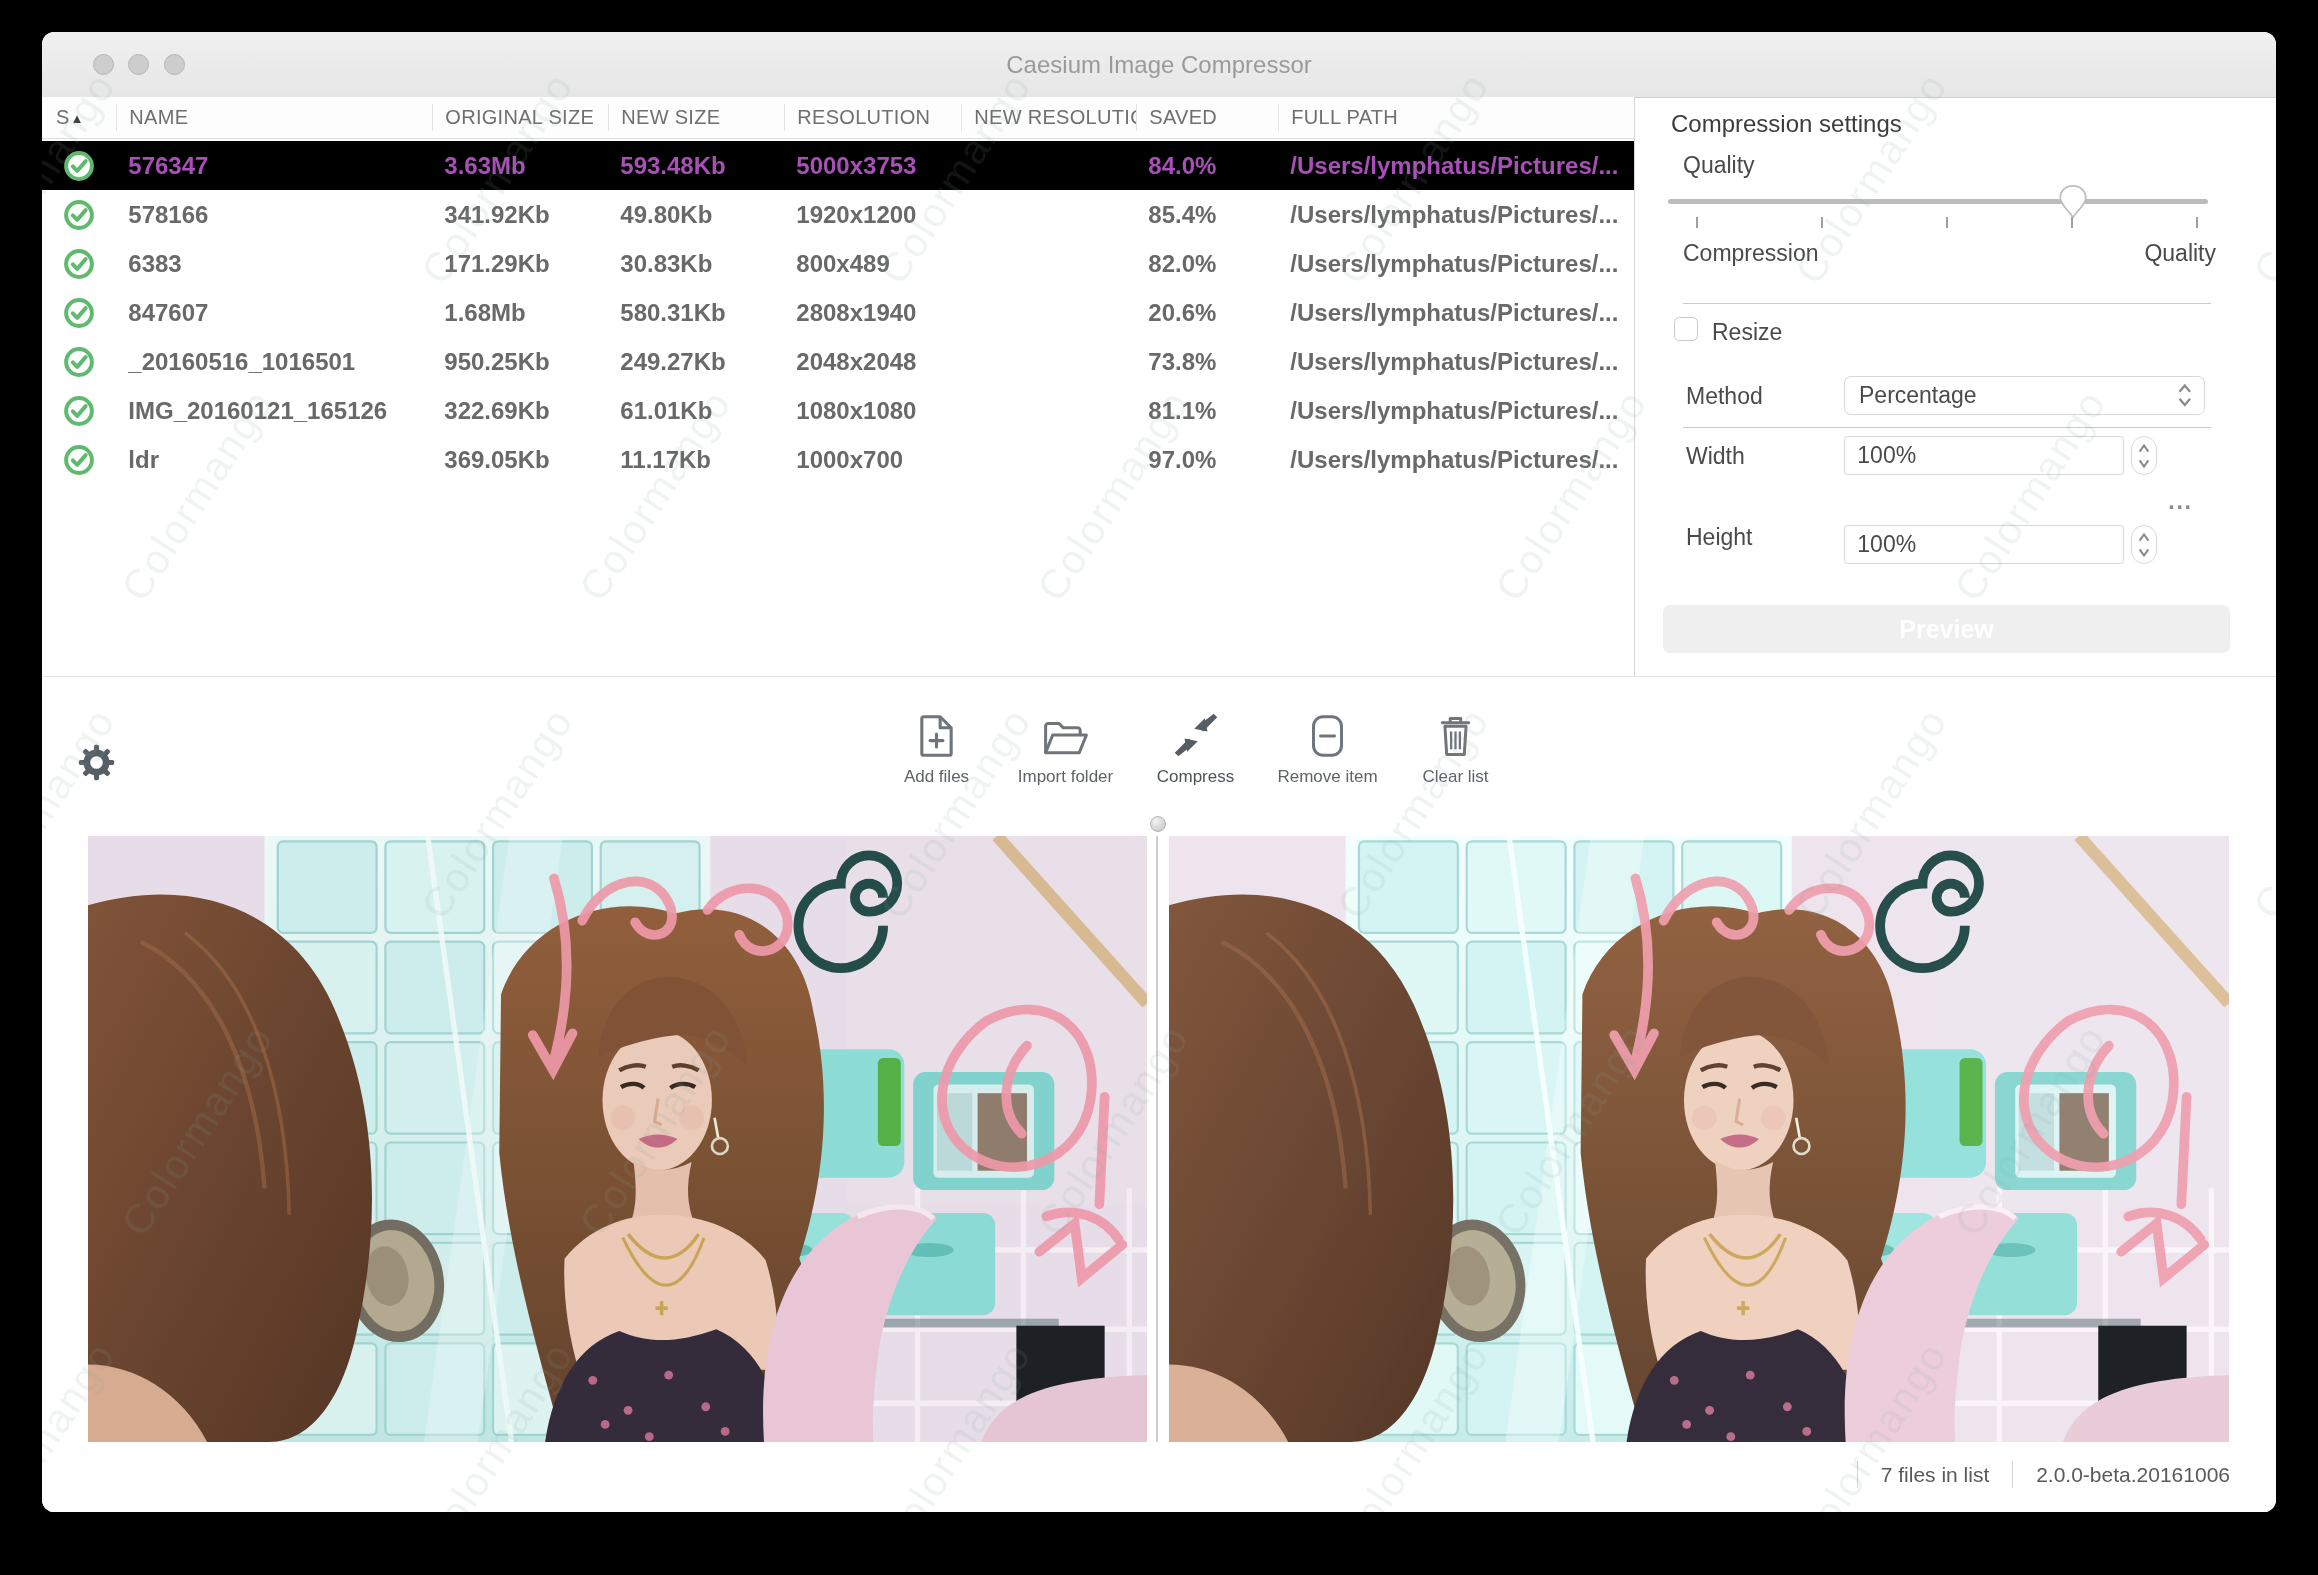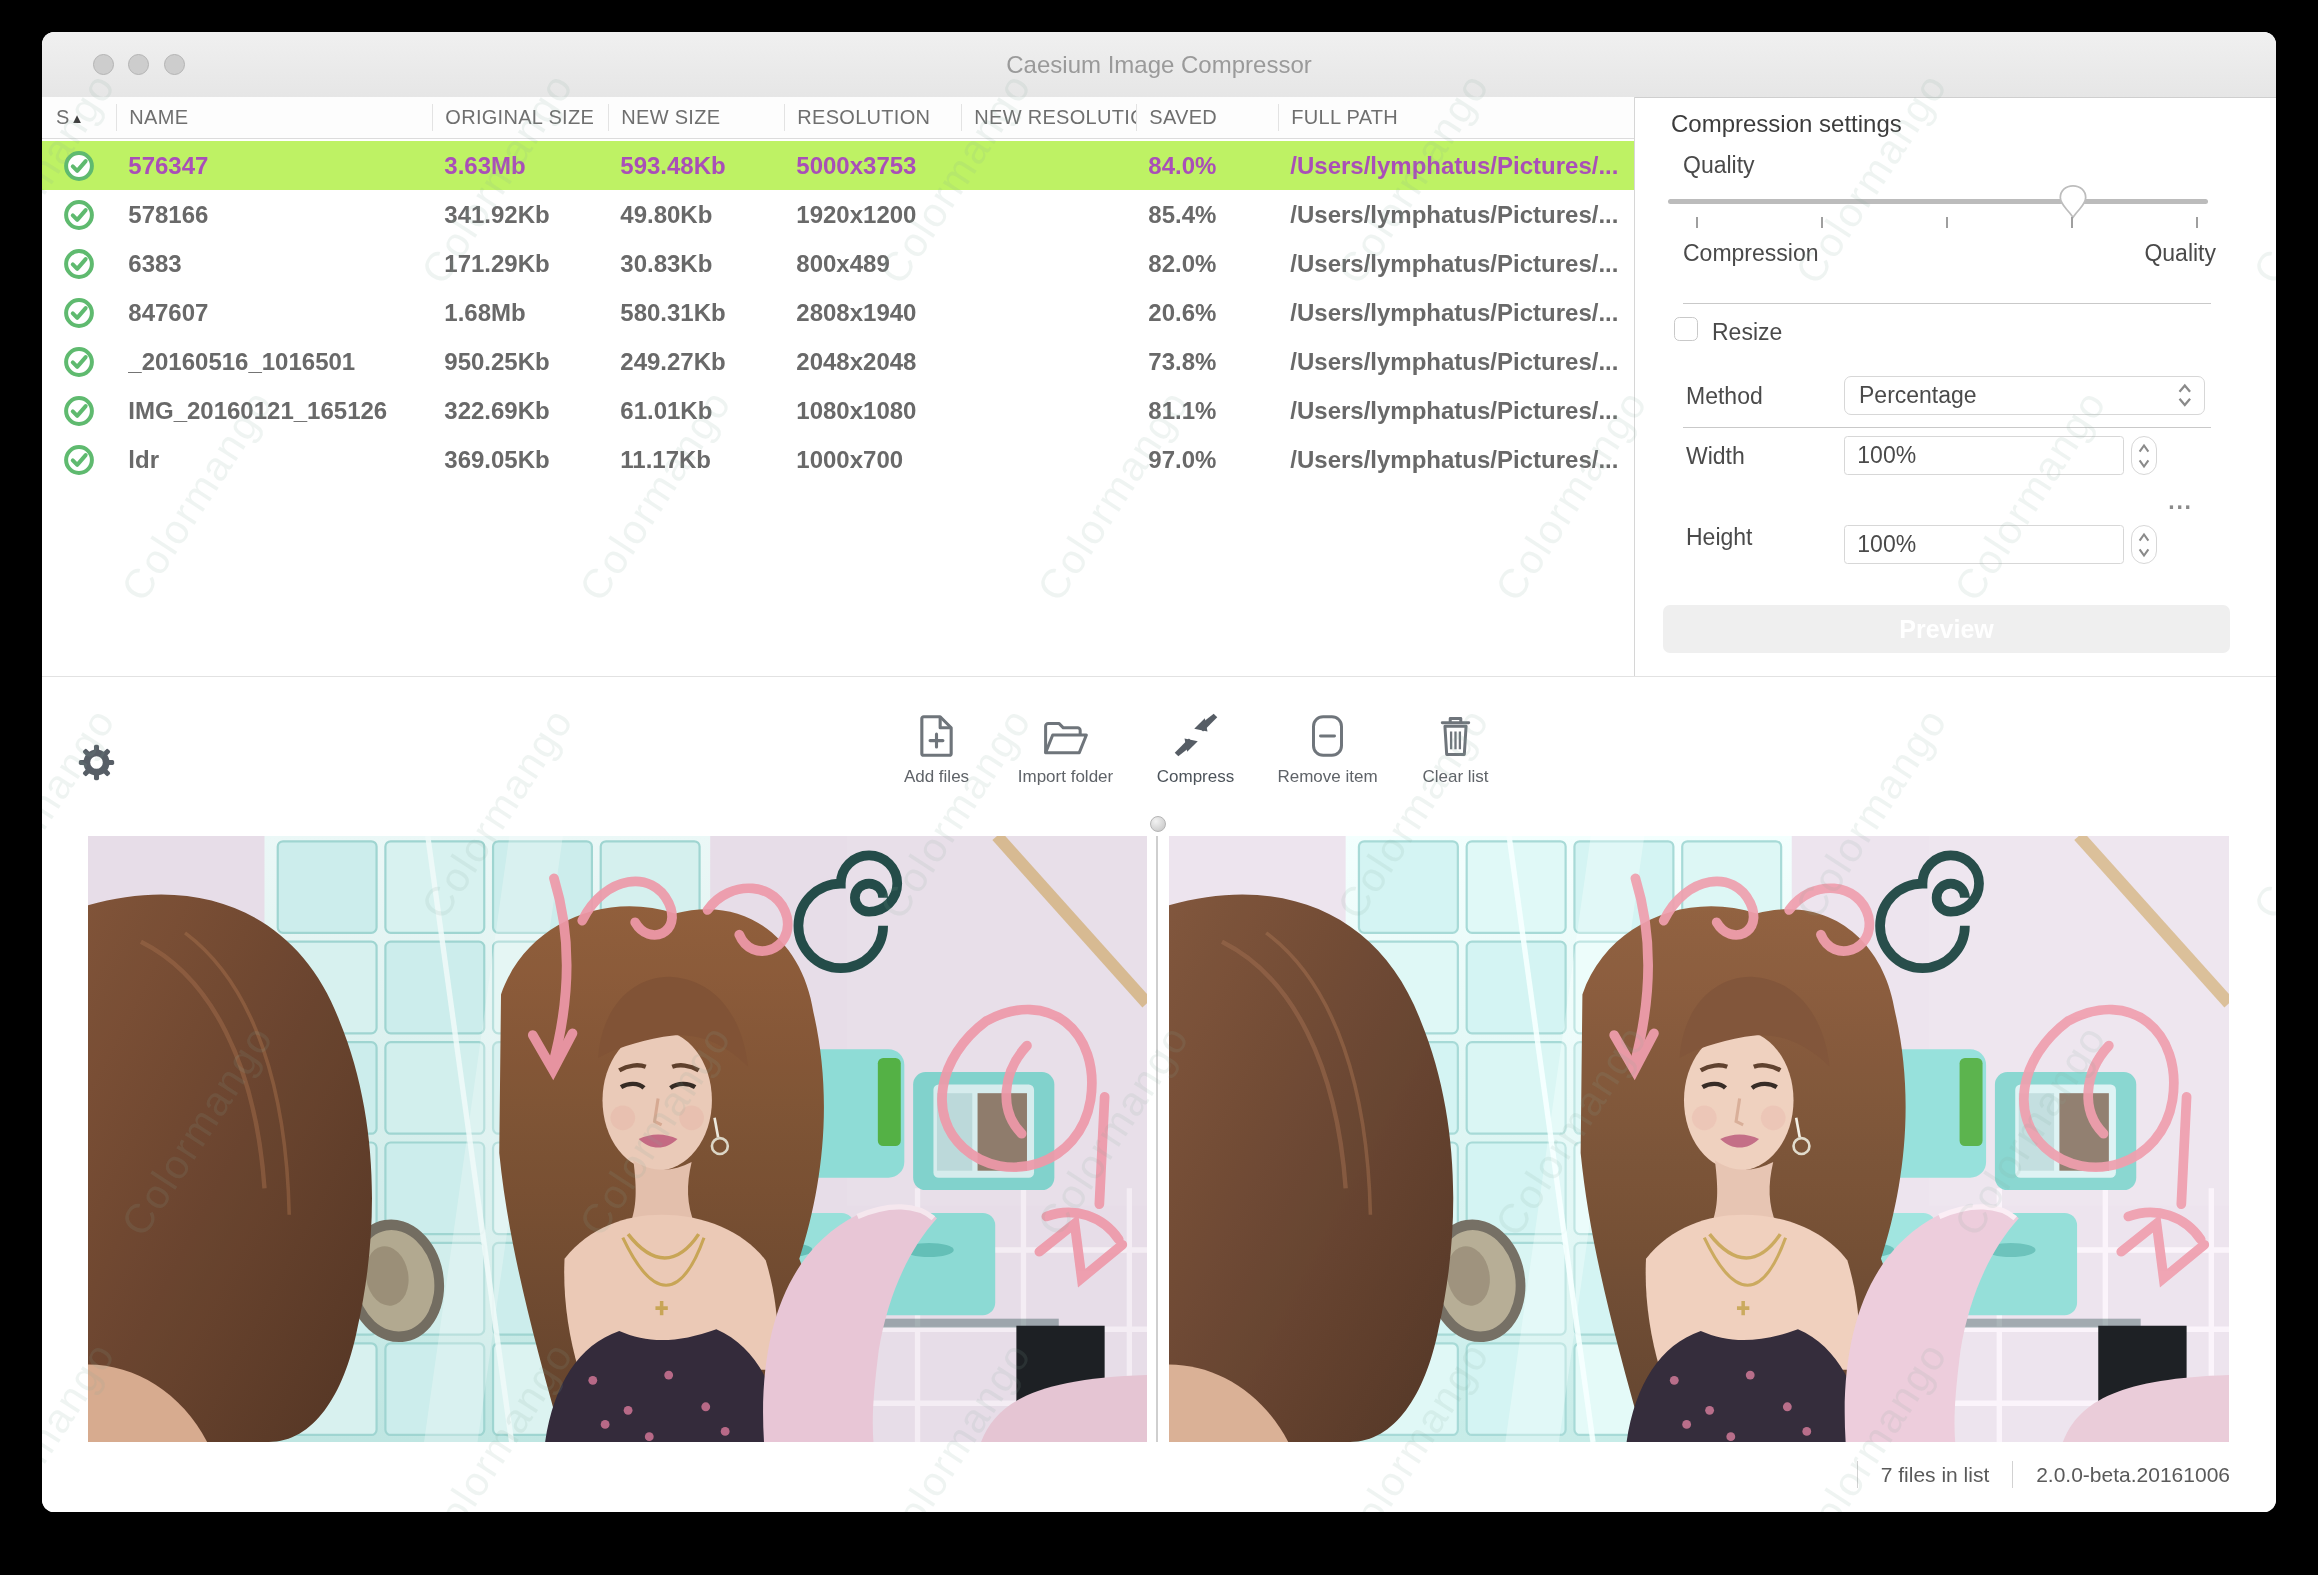--- a/index.html
+++ b/index.html
@@ -17,21 +17,21 @@
   .thead{position:absolute;left:0;top:65px;width:1592px;height:41px;background:#fdfdfd;
     border-bottom:0.9px solid #dcdcdc;display:grid;
     grid-template-columns:74px 316px 176px 176px 177px 175px 142px 355px;align-items:center;
     color:#6f6f6f;font-size:20px;letter-spacing:0.3px;}
   .thead .hc{padding-left:12.3px;white-space:nowrap;overflow:hidden;border-left:0.9px solid #e3e3e3;height:26.4px;line-height:26.4px;}
   .thead .hc:first-child{border-left:none;padding-left:14px;}
   .sort-arrow{font-size:13.2px;color:#3f3f3f;vertical-align:1.8px;margin-left:0.9px;}
   #rows{position:absolute;left:0;top:109px;width:1592px;}
   .trow{height:49px;display:grid;grid-template-columns:74px 316px 176px 176px 177px 175px 142px 355px;
     align-items:center;font-size:24px;font-weight:bold;color:#696969;}
-  .trow.selected{background:#bef264;color:#a94fb8;}
+  .trow.selected{background:#000000;color:#a94fb8;}
   .trow .c{padding-left:12.3px;white-space:nowrap;overflow:hidden;}
   .trow .c0{padding-left:0;display:flex;justify-content:center;align-items:center;}
   
   .v-divider{position:absolute;left:1592px;top:65px;width:0.9px;height:579px;background:#d6d6d6;}
   .abs{position:absolute;}
   .lbl{color:#4a4a4a;font-size:23px;}
   .panel-title{color:#3c3c3c;font-size:24px;}
   .slider-track{position:absolute;left:1626px;top:167px;width:540px;height:5.3px;border-radius:2.6px;background:#bcbcbc;}
   .tick{position:absolute;top:185px;width:1.8px;height:10.6px;background:#9f9f9f;}
   .hline{position:absolute;background:#c9c9c9;height:0.9px;}

